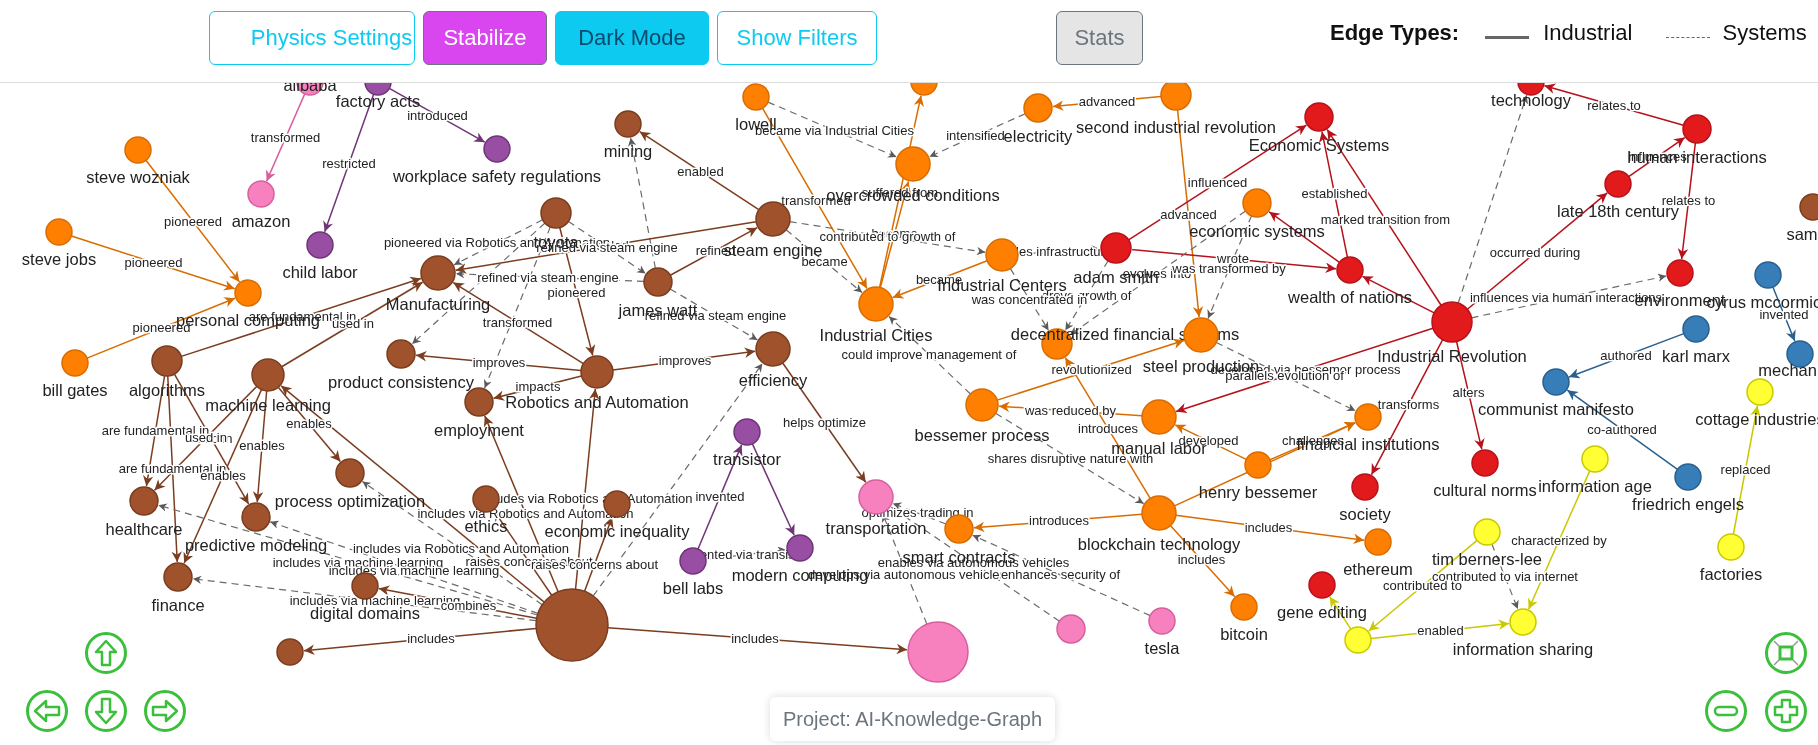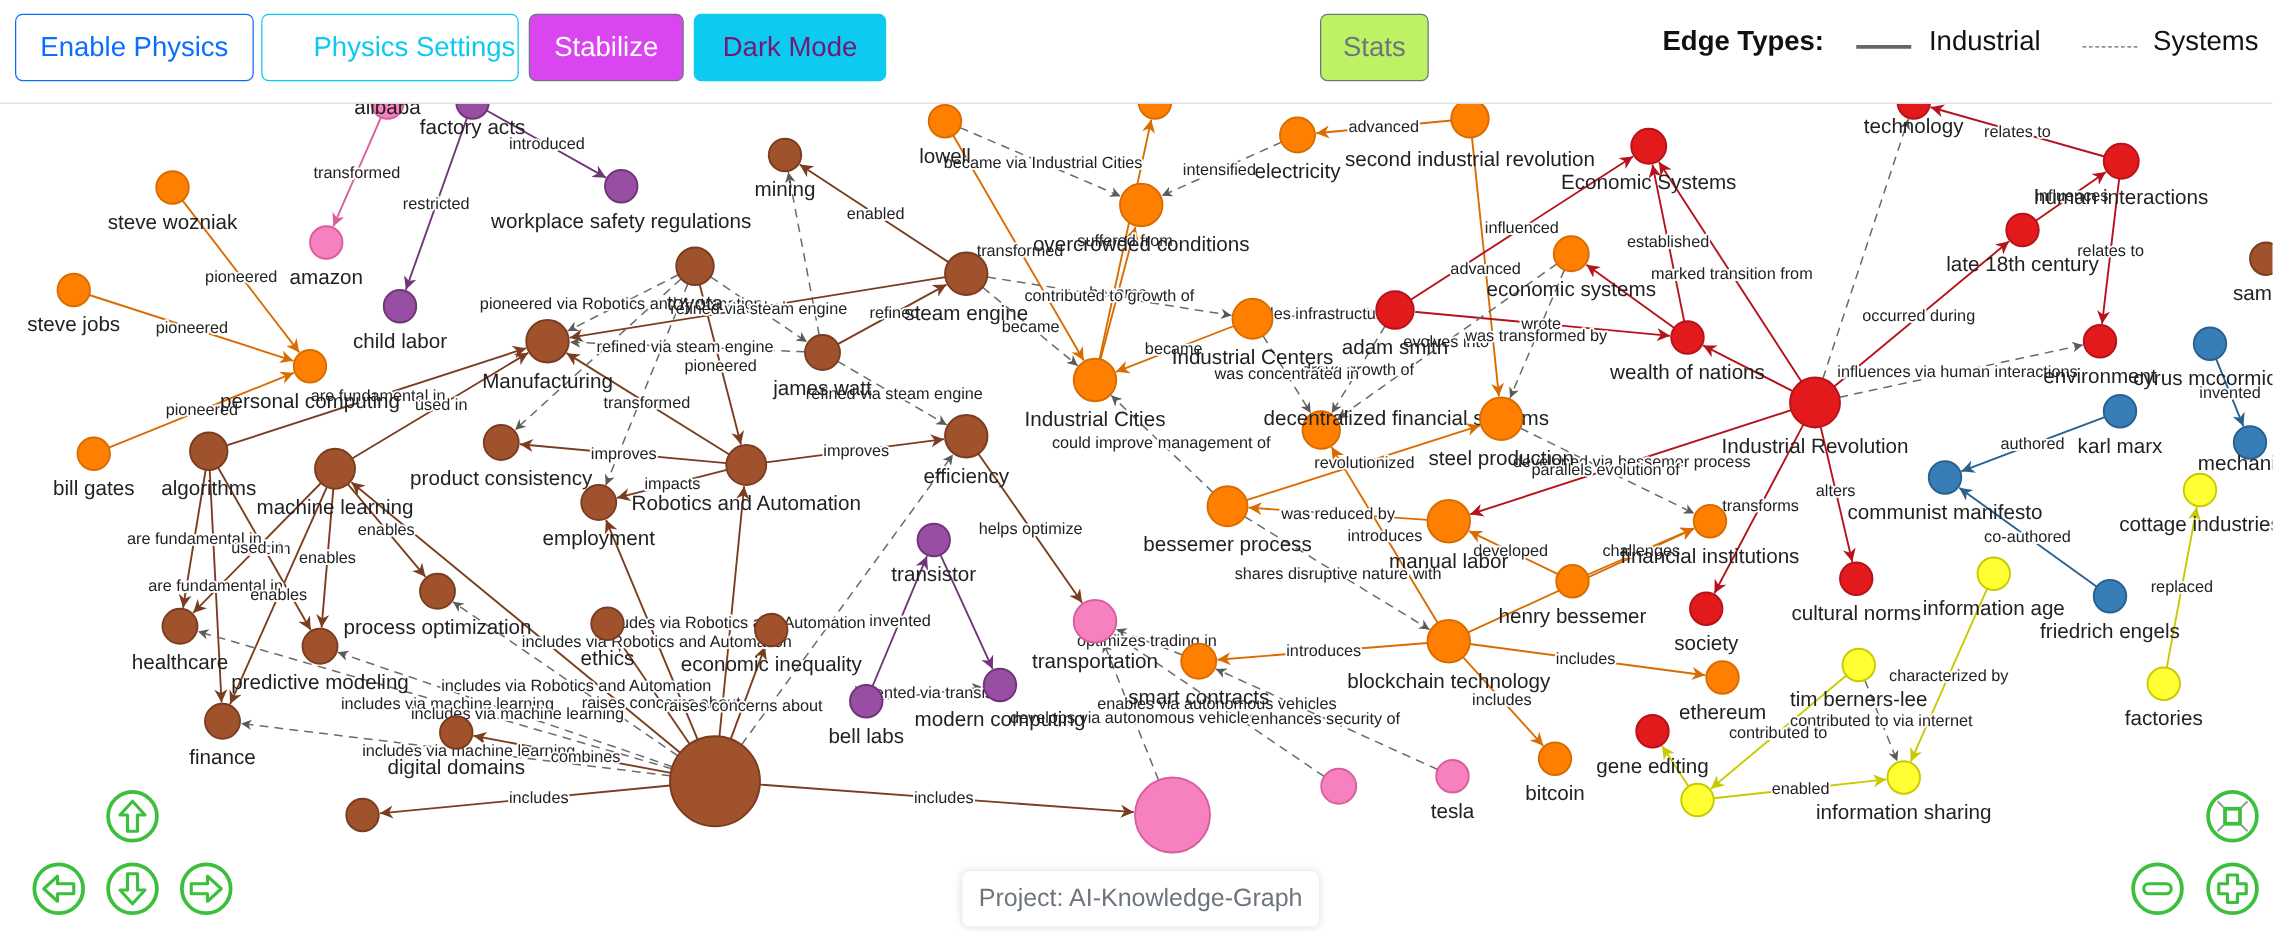--- a/index.html
+++ b/index.html
@@ -1,41 +1,41 @@
 <!DOCTYPE html>
 <html><head>
 <meta charset="utf-8">
 <style>
   html, body { margin: 0; padding: 0; width: 1818px; height: 745px; overflow: hidden; background: #ffffff; font-family: "DejaVu Sans", sans-serif; }
   .toolbar { position: absolute; left: 0; top: 0; width: 1818px; height: 82px; background: #ffffff; border-bottom: 1px solid #dcdcdc; z-index: 5; }
   .btn { position: absolute; top: 11px; height: 54px; border-radius: 6px; font-size: 22px; display: flex; align-items: center; justify-content: center; box-sizing: border-box; font-family: "Liberation Sans", sans-serif; cursor: pointer; }
   .btn-outline-primary { border: 1.5px solid #0d6efd; color: #0d6efd; background: #fff; }
   .btn-outline-info { border: 1.5px solid #0dcaf0; color: #0dcaf0; background: #fff; }
   .btn-secondary { border: 1.5px solid #6c757d; color: #fff; background: #d946ef; }
-  .btn-info { border: 1.5px solid #0dcaf0; color: #701a75; background: #0dcaf0; }
+  .btn-info { border: 1.5px solid #0dcaf0; color: #0c4a6e; background: #0dcaf0; }
   .btn-primary { border: 1.5px solid #0d6efd; color: #fff; background: #0d6efd; }
-  .btn-outline-secondary { border: 1.5px solid #6c757d; color: #6c757d; background: #bef264; }
+  .btn-outline-secondary { border: 1.5px solid #6c757d; color: #6c757d; background: #e5e5e5; }
   .legend { position: absolute; top: 16px; left: 1330px; height: 34px; display: flex; align-items: center; font-family: "Liberation Sans", sans-serif; font-size: 22px; color: #111; white-space: nowrap; }
   .legend .title { font-weight: bold; margin-right: 26px; }
   .legend .line-solid { width: 44px; height: 3px; background: #666; margin-right: 14px; margin-top: 8px; }
   .legend .line-dash { width: 44px; height: 0; border-top: 1px dashed #666; margin-left: 34px; margin-right: 12px; margin-top: 8px; }
   #graph { position: absolute; left: 0; top: 82px; width: 1818px; height: 663px; }
   .node-label { font-family: "Liberation Sans", sans-serif; font-size: 16.5px; fill: #222; }
   .edge-label { font-family: "Liberation Sans", sans-serif; font-size: 13px; fill: #222; paint-order: stroke; stroke: #ffffff; stroke-width: 3px; stroke-linejoin: round; }
   .nav-btn { position: absolute; width: 42px; height: 42px; border-radius: 50%; border: 3px solid #3cbf3c; box-sizing: border-box; background: rgba(255,255,255,0.6); display: flex; align-items: center; justify-content: center; color: #3cbf3c; font-size: 24px; font-weight: bold; z-index: 6; cursor: pointer; }
   .project-tag { position: absolute; left: 770px; top: 697px; width: 285px; height: 44px; background: rgba(255,255,255,0.9); border-radius: 6px; box-shadow: 0 0 8px rgba(0,0,0,0.15); display: flex; align-items: center; justify-content: center; font-family: "Liberation Sans", sans-serif; font-size: 20px; color: #6c757d; z-index: 6; }
 </style>
 </head>
 <body>
 
 <div class="toolbar">
-  <div id="btn-0" class="btn btn-outline-primary" style="left: 12px; width: 191px;">Enable Physics</div>
   <div id="btn-1" class="btn btn-outline-info" style="left: 209px; width: 206px; padding-left: 39px;">Physics Settings</div>
   <div id="btn-2" class="btn btn-secondary" style="left: 423px; width: 124px;">Stabilize</div>
   <div id="btn-3" class="btn btn-info" style="left: 555px; width: 154px;">Dark Mode</div>
+  <div id="btn-4" class="btn btn-outline-info" style="left: 717px; width: 160px;">Show Filters</div>
   <div id="btn-6" class="btn btn-outline-secondary" style="left: 1056px; width: 87px;">Stats</div>
 
   <div class="legend">
     <span class="title">Edge Types:</span>
     <span class="line-solid"></span>
     <span>Industrial</span>
     <span class="line-dash"></span>
     <span>Systems</span>
   </div>
 </div>

